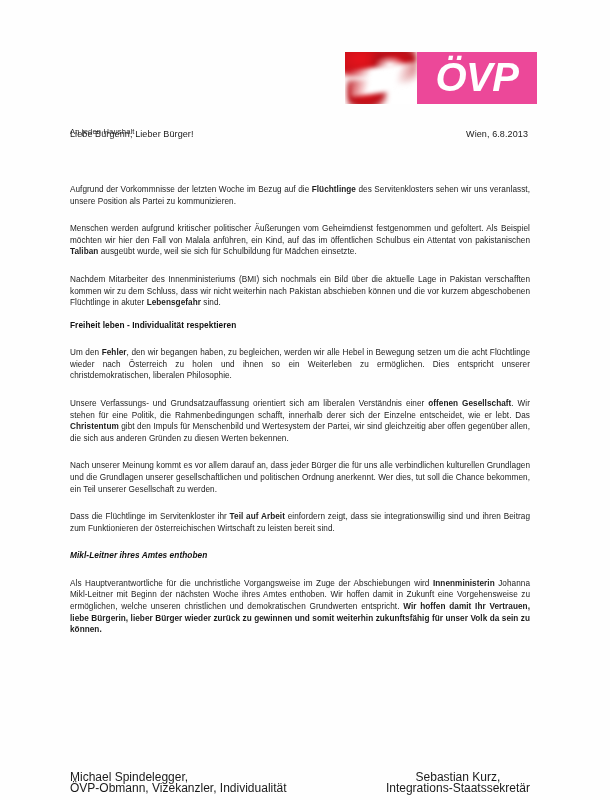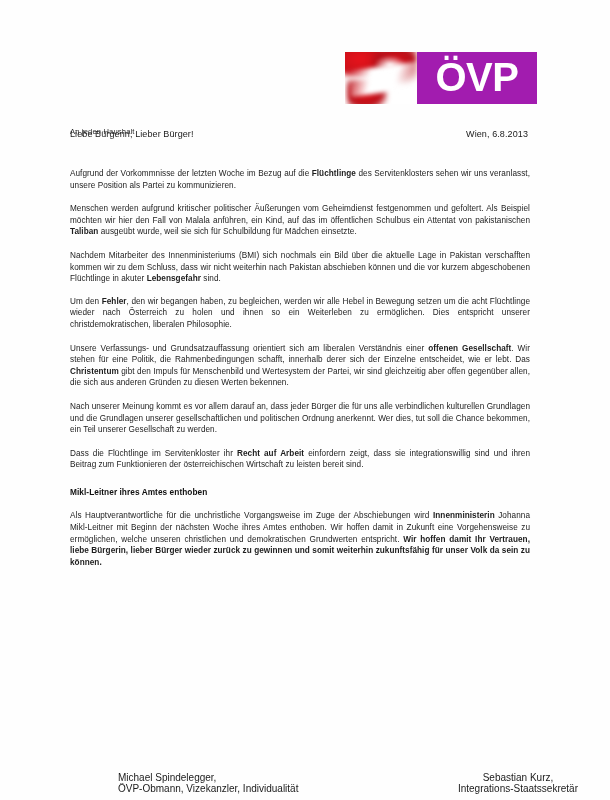--- a/index.html
+++ b/index.html
@@ -70,24 +70,25 @@
   }
   .logo-flag .sweep2 {
     position: absolute;
     left: 30px; top: 4px;
     width: 30px; height: 18px;
     background: radial-gradient(ellipse at 50% 50%, #ffffff 0%, rgba(255,255,255,0) 75%);
     filter: blur(1.6px);
   }
   .logo-mark {
     flex: 1;
-    background: #a21caf;
+    background: #ec4899;
     display: flex;
     align-items: center;
     justify-content: center;
+    font-style: italic;
   }
   .logo-mark span {
     color: #ffffff;
     font-family: "Liberation Sans", sans-serif;
     font-weight: bold;
     font-size: 40px;
     letter-spacing: -0.5px;
     line-height: 1;
     margin-top: -2px;
   }
@@ -118,51 +119,50 @@
   .saluteline .place-date { letter-spacing: 0.1px; }
 
   .body {
     position: absolute;
     left: 70px;
     top: 168px;
     width: 460px;
   }
 
   .body p {
-    margin: 0 0 12px 0;
+    margin: 16px 0 12px 0;
     font-size: 8.2px;
     line-height: 11.6px;
     text-align: justify;
     color: #1c1c1c;
     letter-spacing: 0.05px;
   }
   .body p.tight { margin-bottom: 11px; }
 
   .body h2 {
     margin: 6px 0 12px 0;
     font-size: 8.3px;
     line-height: 11.5px;
     font-weight: bold;
     color: #111;
     letter-spacing: 0.05px;
   }
-  .body h2.second { margin-top: 16px; }
+  .body h2.second { margin-top: 16px; font-style: italic; }
 
   b { font-weight: bold; }
 
   .signatures {
     position: absolute;
     left: 70px;
     top: 772px;
     width: 460px;
     display: flex;
     justify-content: space-between;
-    font-size: 10px;
+    font-size: 12px;
     line-height: 11.4px;
-    margin-left: 48px;
   }
   .sig-left { text-align: left; }
   .sig-right { text-align: center; }
 </style>
 </head>
 <body>
 
 <div class="page">
 
   <div class="logo">
@@ -183,25 +183,26 @@
   <div class="saluteline">
     <div class="greeting">Liebe Bürgerin, Lieber Bürger!</div>
     <div class="place-date">Wien, 6.8.2013</div>
   </div>
 
   <div class="body">
     <p>Aufgrund der Vorkommnisse der letzten Woche im Bezug auf die <b>Flüchtlinge</b> des Servitenklosters sehen wir uns veranlasst, unsere Position als Partei zu kommunizieren.</p>
     <p>Menschen werden aufgrund kritischer politischer Äußerungen vom Geheimdienst festgenommen und gefoltert.  Als Beispiel möchten wir hier den Fall von Malala anführen, ein Kind, auf das im öffentlichen Schulbus ein Attentat von pakistanischen <b>Taliban</b> ausgeübt wurde, weil sie sich für Schulbildung für Mädchen einsetzte.</p>
     <p class="tight">Nachdem Mitarbeiter des Innenministeriums (BMI) sich nochmals ein Bild über die aktuelle Lage in Pakistan verschafften kommen wir zu dem Schluss, dass wir nicht weiterhin nach Pakistan abschieben können und die vor kurzem abgeschobenen Flüchtlinge in akuter <b>Lebensgefahr</b> sind.</p>
 
+    <h2>Freiheit leben - Individualität respektieren</h2>
 
     <p>Um den <b>Fehler</b>, den wir begangen haben, zu begleichen, werden wir alle Hebel in Bewegung setzen um die acht Flüchtlinge wieder nach Österreich zu holen und ihnen so ein Weiterleben zu ermöglichen. Dies entspricht unserer christdemokratischen, liberalen Philosophie.</p>
     <p>Unsere Verfassungs- und Grundsatzauffassung orientiert sich am liberalen Verständnis einer <b>offenen Gesellschaft</b>. Wir stehen für eine Politik, die Rahmenbedingungen schafft, innerhalb derer sich der Einzelne entscheidet, wie er lebt. Das <b>Christentum</b> gibt den Impuls für Menschenbild und Wertesystem der Partei, wir sind gleichzeitig aber offen gegenüber allen, die sich aus anderen Gründen zu diesen Werten bekennen.</p>
     <p>Nach unserer Meinung kommt es vor allem darauf an, dass jeder Bürger die für uns alle verbindlichen kulturellen Grundlagen und die Grundlagen unserer gesellschaftlichen und politischen Ordnung anerkennt. Wer dies, tut soll die Chance bekommen, ein Teil unserer Gesellschaft zu werden.</p>
-    <p class="tight">Dass die Flüchtlinge im Servitenkloster ihr <b>Recht auf Arbeit</b> einfordern zeigt, dass sie integrationswillig sind und ihren Beitrag zum Funktionieren der österreichischen Wirtschaft zu leisten bereit sind.</p>
+    <p class="tight">Dass die Flüchtlinge im Servitenkloster ihr <b>Teil auf Arbeit</b> einfordern zeigt, dass sie integrationswillig sind und ihren Beitrag zum Funktionieren der österreichischen Wirtschaft zu leisten bereit sind.</p>
 
     <h2 class="second">Mikl-Leitner ihres Amtes enthoben</h2>
 
     <p>Als Hauptverantwortliche für die unchristliche Vorgangsweise im Zuge der Abschiebungen wird <b>Innenministerin</b> Johanna Mikl-Leitner mit Beginn der nächsten Woche ihres Amtes enthoben. Wir hoffen damit in Zukunft eine Vorgehensweise zu ermöglichen, welche unseren christlichen und demokratischen Grundwerten entspricht. <b>Wir hoffen damit Ihr Vertrauen, liebe Bürgerin, lieber Bürger wieder zurück zu gewinnen und somit weiterhin zukunftsfähig für unser Volk da sein zu können.</b></p>
   </div>
 
   <div class="signatures">
     <div class="sig-left">
       <div>Michael Spindelegger,</div>
       <div>ÖVP-Obmann, Vizekanzler, Individualität</div>

